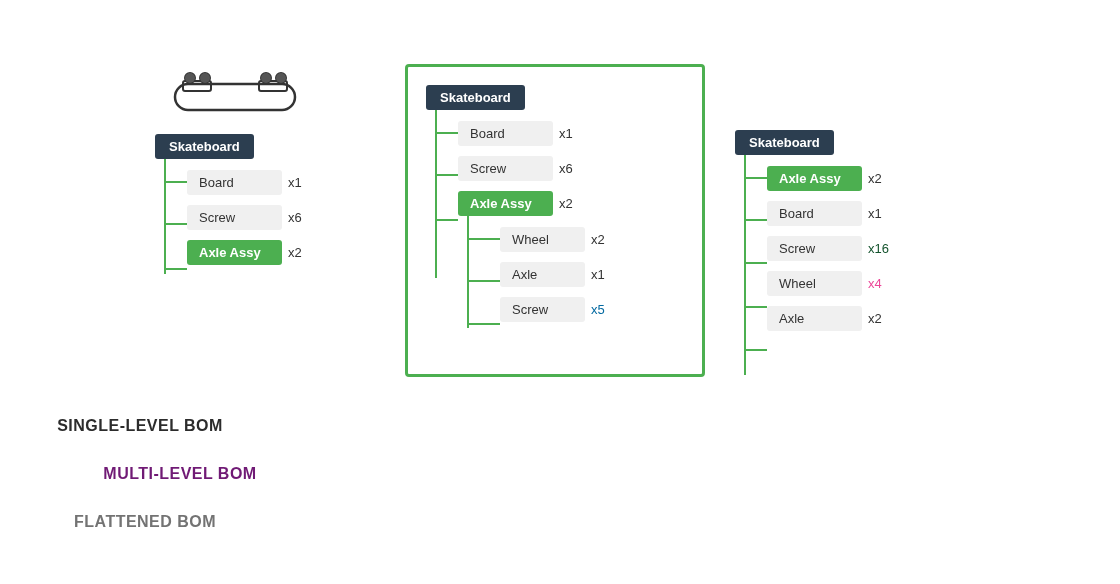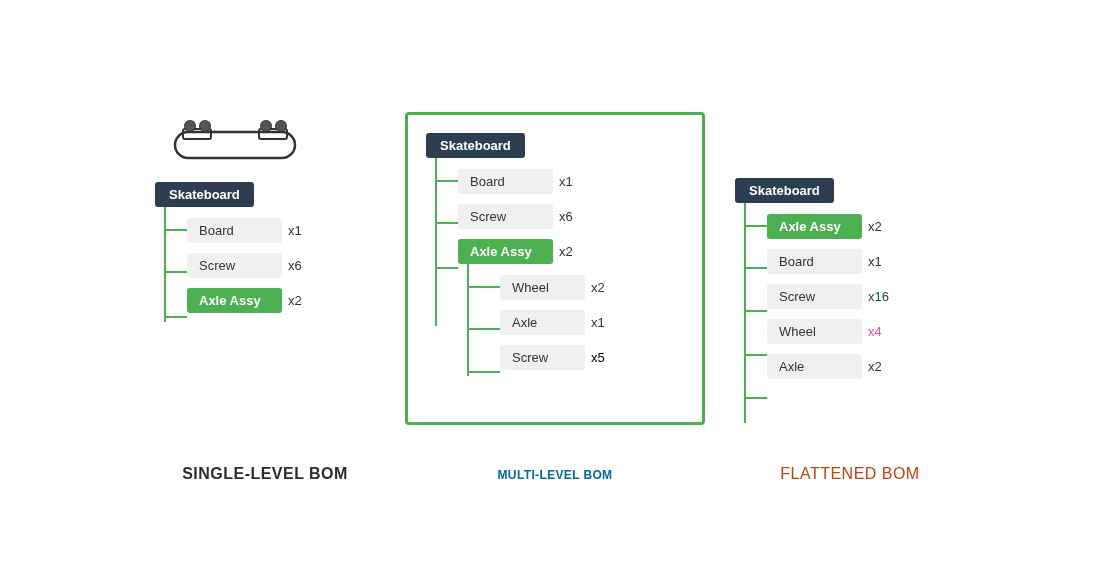--- a/index.html
+++ b/index.html
@@ -124,21 +124,21 @@
                   <span style="font-size:13px;color:#333;">x2</span>
                 </div>
 
                 <div style="display:flex;align-items:center;gap:6px;">
                   <div style="background:#f0f0f0;border-radius:3px;padding:5px 12px;font-size:13px;color:#333;min-width:85px;"><span>Axle</span></div>
                   <span style="font-size:13px;color:#333;">x1</span>
                 </div>
 
                 <div style="display:flex;align-items:center;gap:6px;">
                   <div style="background:#f0f0f0;border-radius:3px;padding:5px 12px;font-size:13px;color:#333;min-width:85px;"><span>Screw</span></div>
-                  <span style="font-size:13px;color:#000000;">x5</span>
+                  <span style="font-size:13px;color:#0369a1;">x5</span>
                 </div>
               </div>
             </div>
           </div>
         </div>
       </div>
     </div>
 
     <div style="display:flex;flex-direction:column;align-items:flex-start;width:230px;">
 
@@ -180,25 +180,25 @@
           <div style="display:flex;align-items:center;gap:6px;">
             <div style="background:#f0f0f0;border-radius:3px;padding:5px 12px;font-size:13px;color:#333;min-width:95px;"><span>Axle</span></div>
             <span style="font-size:13px;color:#333;">x2</span>
           </div>
         </div>
       </div>
     </div>
 
   </div>
 
-  <div style="display:flex;flex-direction:row;justify-content:center;gap:30px;padding:14px 30px 0 30px;width:100%;">
+  <div style="display:flex;flex-direction:column;justify-content:center;gap:30px;padding:14px 30px 0 30px;width:100%;">
     <div style="width:220px;text-align:center;">
       <span style="font-size:16px;font-weight:900;text-transform:uppercase;color:#2c2c2c;letter-spacing:0.03em;">SINGLE-LEVEL BOM</span>
     </div>
     <div style="width:300px;text-align:center;">
-      <span style="font-size:12px;font-weight:900;text-transform:uppercase;color:#0369a1;letter-spacing:0.03em;">MULTI-LEVEL BOM</span>
+      <span style="font-size:16px;font-weight:900;text-transform:uppercase;color:#701a75;letter-spacing:0.03em;">MULTI-LEVEL BOM</span>
     </div>
     <div style="width:230px;text-align:center;">
-      <span style="font-size:16px;font-weight:400;text-transform:uppercase;color:#c2410c;letter-spacing:0.03em;">FLATTENED BOM</span>
+      <span style="font-size:16px;font-weight:700;text-transform:uppercase;color:#737373;letter-spacing:0.03em;">FLATTENED BOM</span>
     </div>
   </div>
 
 </div>
 
 </body></html>

